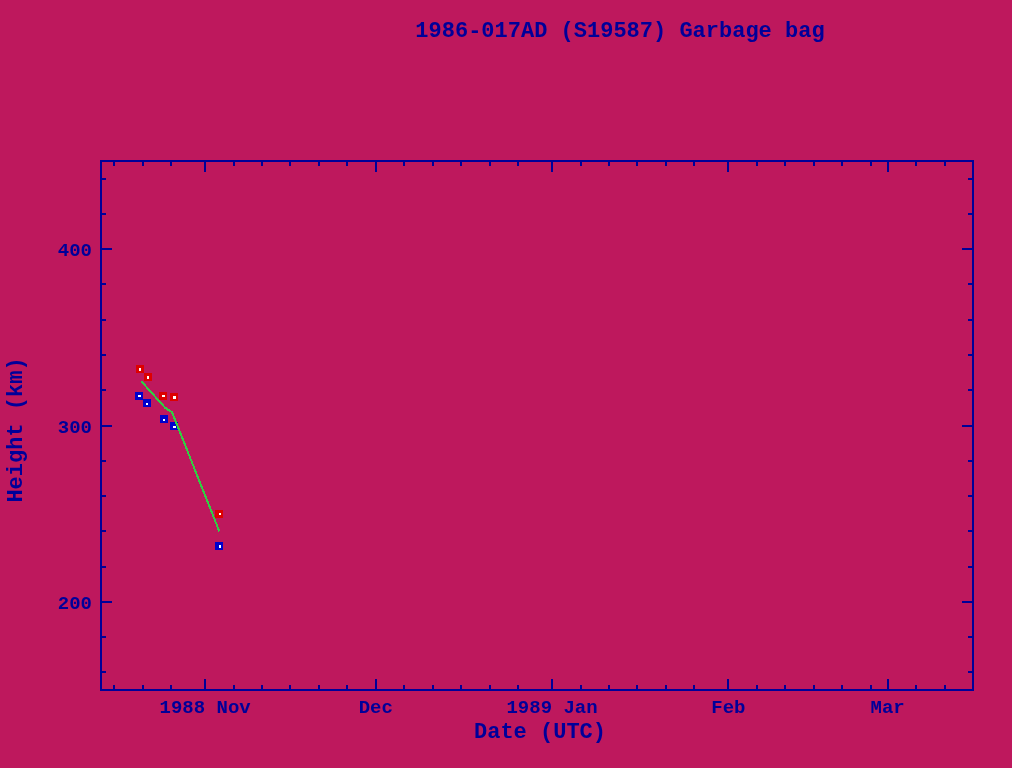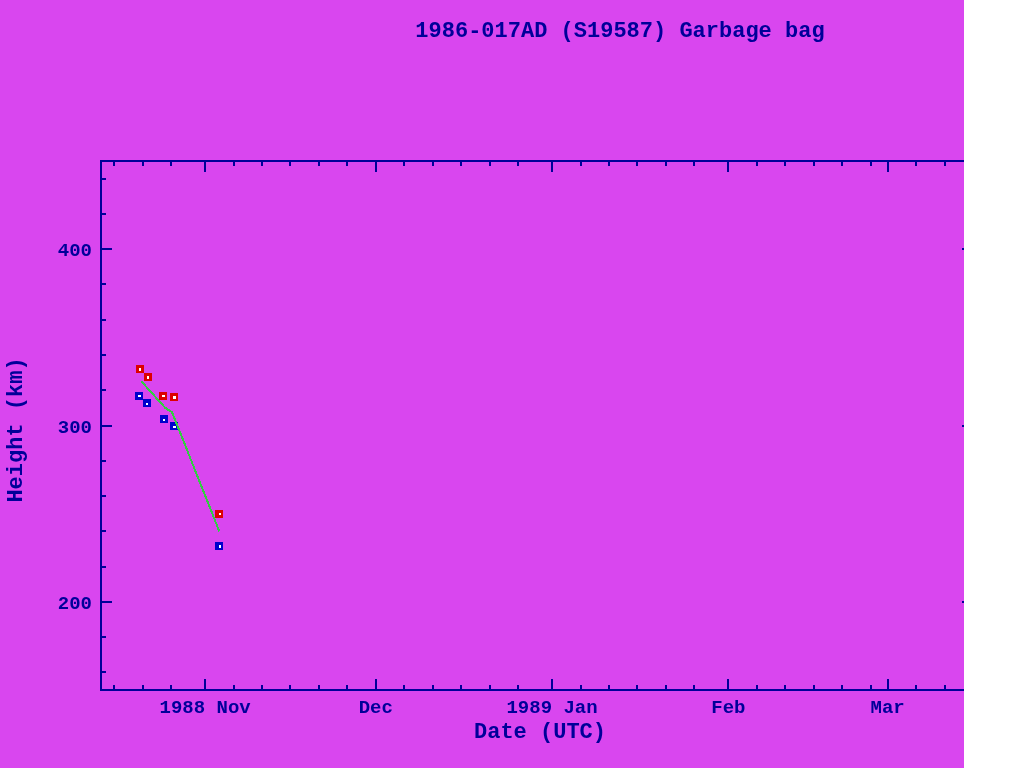--- a/index.html
+++ b/index.html
@@ -1,16 +1,16 @@
 <!DOCTYPE html>
 <html><head>
 <meta charset="utf-8">
 <style>
   html,body{margin:0;padding:0;background:#ffffff;}
-  .page{position:relative;width:964px;height:768px;background:#d946ef;overflow:hidden;}
+  .page{position:relative;width:964px;height:768px;background:#be185d;overflow:hidden;padding-left:48px;}
   svg{position:absolute;left:0;top:0;}
   text{font-family:"Liberation Mono","DejaVu Sans Mono",monospace;fill:#000099;font-weight:bold;}
   .title-text{font-size:22px;}
   .axis-title{font-size:22px;}
   .tick-label{font-size:19px;}
 </style>
 </head>
 <body>
 
 <div class="page">

